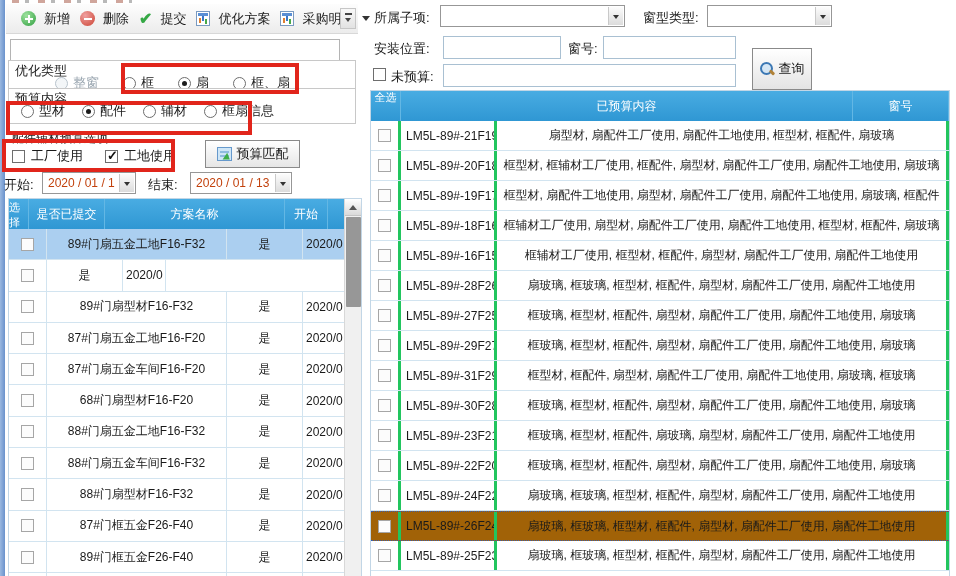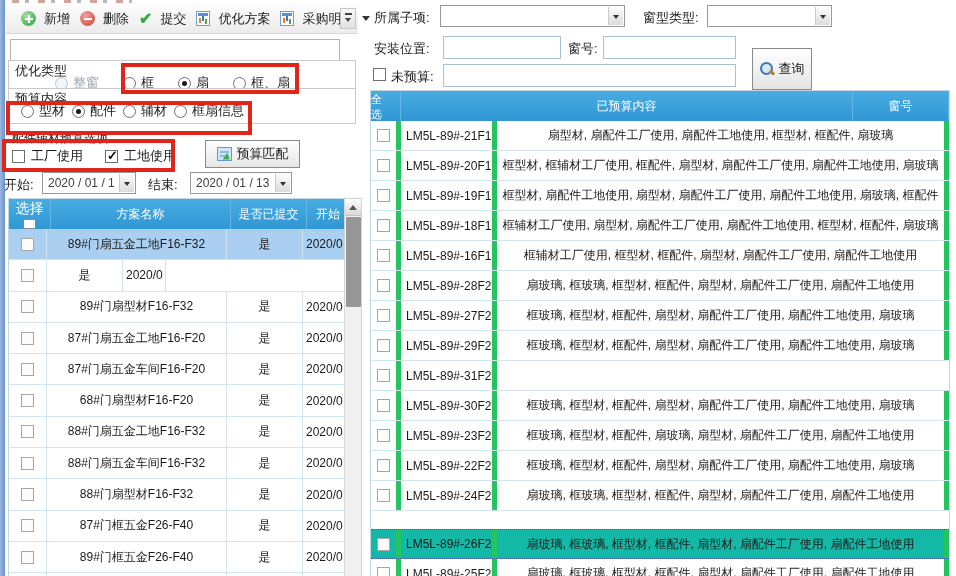--- a/index.html
+++ b/index.html
@@ -42,21 +42,21 @@
 
   
   .scheme-input { position:absolute; left:10px; top:39px; width:330px; height:24px;
     border:1px solid #b4b4b4; padding:2px 5px; font:inherit; }
   .gbox { position:absolute; border:1px solid #c8c8c8; background:#fff; }
   .g1 { left:8px; top:60px; width:348px; height:36px; }
   .g2 { left:8px; top:88px; width:348px; height:36px; }
   .glabel { position:absolute; left:6px; top:1px; font-size:13px; color:#222; }
   .radio-row { position:absolute; left:0; right:0; bottom:3px; display:flex; align-items:center; }
   .g1 .radio-row { padding-left:46px; gap:24px; }
-  .g2 .radio-row { padding-left:12px; gap:7px; }
+  .g2 .radio-row { padding-left:12px; gap:17px; }
   .ropt { display:inline-flex; align-items:center; gap:5px; font-size:13px; }
   .rdo { width:13px; height:13px; border:1px solid #6e6e6e; border-radius:50%; background:#fff; position:relative; flex:none; }
   .ropt.sel .rdo::after { content:""; position:absolute; left:3px; top:3px; width:5px; height:5px; border-radius:50%; background:#1c1c1c; }
   .ropt.dis { color:#9aa6b0; }
   .ropt.dis .rdo { border-color:#b9c4cd; background:#f3f6f8; }
 
   .opts-label { position:absolute; left:12px; top:130px; font-size:12px; color:#222; z-index:1; }
   .check-row { position:absolute; left:12px; top:147px; display:flex; gap:22px; align-items:flex-end; }
   .copt { display:inline-flex; align-items:center; gap:6px; font-size:13px; }
   .box { width:13px; height:13px; border:1px solid #6e6e6e; background:#fff; position:relative; flex:none; }
@@ -64,32 +64,32 @@
   .match-btn { position:absolute; left:205px; top:140px; width:95px; height:28px;
     border:1px solid #8a8a8a; background:linear-gradient(#ffffff,#e6e6e6);
     display:flex; align-items:center; justify-content:center; gap:5px; font-size:13px; }
   .ic-match { width:15px; height:14px; background:#cfe6f7; border:1px solid #6699cc; position:relative; flex:none; }
   .ic-match::before { content:""; position:absolute; left:2px; top:3px; width:9px; height:2px; background:#8fbce0; box-shadow:0 4px 0 #8fbce0; }
   .ic-match::after { content:""; position:absolute; right:-3px; bottom:-3px; width:0; height:0;
     border:4px solid transparent; border-left:6px solid #3fae49; transform:rotate(35deg); }
 
   .date-label { position:absolute; font-size:13px; color:#1a1a1a; }
   .combo { position:absolute; height:22px; border:1px solid #979797; background:#fff;
-    display:flex; align-items:center; padding:0 18px 0 5px; font-size:12px; color:#404040; white-space:nowrap; }
+    display:flex; align-items:center; padding:0 18px 0 5px; font-size:12px; color:#c2410c; white-space:nowrap; }
   .combo .dd { position:absolute; right:1px; top:1px; bottom:1px; width:15px;
     background:linear-gradient(#fcfcfc,#dcdcdc); border-left:1px solid #c9c9c9;
     display:flex; align-items:center; justify-content:center; }
   .combo .dd::after { content:""; width:0; height:0; border:3.5px solid transparent; border-top:4.5px solid #333; margin-top:4px; }
 
   
   .ltable { position:absolute; left:8px; top:198px; width:354px; height:378px; overflow:hidden;
     border:1px solid #c2d6e6; border-bottom:none; background:#fff; }
   .lhead { display:flex; height:30px; background:linear-gradient(#49ace2,#2f97d3); color:#fff; }
   .lhc { display:flex; align-items:center; justify-content:center; border-right:1px solid #63b7e4; overflow:hidden; }
-  .lh1 { width:42px; flex-direction:column; justify-content:flex-start; padding-top:1px; font-size:14px; gap:1px; }
+  .lh1 { width:20px; flex-direction:column; justify-content:flex-start; padding-top:1px; font-size:11px; gap:1px; }
   .lh2 { width:180px; } .lh3 { width:76px; } .lh4 { width:43px; }
   .hcb { width:13px; height:13px; background:#fff; border:1px solid #888; }
   .lrow { display:flex; height:31.3px; border-bottom:1px solid #d2e4f0; background:#fff; }
   .lrow.hl { background:#abcff0; }
   .lc { display:flex; align-items:center; justify-content:center; border-right:1px solid #d2e4f0; overflow:hidden; white-space:nowrap; }
   .lc1 { width:38px; } .lc2 { width:180px; } .lc3 { width:76px; } .lc4 { width:43px; justify-content:flex-start; padding-left:3px; }
   .cbx { width:13px; height:13px; border:1px solid #a6a6a6; background:#fcfcfc; }
   .lscroll { position:absolute; right:0; top:0; width:17px; height:378px; background:#f0f0f0; border-left:1px solid #d8d8d8; }
   .sb-up { height:17px; background:linear-gradient(#ffffff,#d9d9d9); border-bottom:1px solid #c4c4c4;
     display:flex; align-items:center; justify-content:center; }
@@ -107,25 +107,25 @@
     border:2px solid #3c78b4; border-radius:50%; background:rgba(190,220,245,.55); }
   .ic-mag::after { content:""; position:absolute; left:9px; top:9px; width:6px; height:3px;
     background:#b08238; transform:rotate(45deg); border-radius:1px; }
   .ncb { position:absolute; left:373px; top:68px; width:13px; height:13px; border:1px solid #6e6e6e; background:#fff; }
 
   
   .rtable { position:absolute; left:370px; top:90px; width:580px; height:486px; overflow:hidden;
     border:1px solid #c2d6e6; border-bottom:none; background:#fff; }
   .rhead { display:flex; height:30px; background:linear-gradient(#49ace2,#2f97d3); color:#fff; }
   .rhc { display:flex; align-items:center; justify-content:center; border-right:1px solid #63b7e4; overflow:hidden; }
-  .rh1 { width:30px; flex-direction:row; justify-content:space-between; padding-top:1px; font-size:11px; gap:17px; }
+  .rh1 { width:30px; flex-direction:column; justify-content:center; padding-top:1px; font-size:11px; gap:17px; }
   .rh2 { width:96px; } .rh3 { flex:1; }
   .rrow { display:flex; height:30px; border-bottom:1px solid #d2e4f0; background:#fff; }
-  .rrow.rhl { background:#14b8a6; border-top:1px dotted #3a5fae; border-bottom:1px dotted #3a5fae;margin-top:18px; }
-  .rc { display:flex; align-items:center; border-right:5px solid #22c55e; overflow:hidden; white-space:nowrap; }
+  .rrow.rhl { background:#a16207; border-top:1px dotted #3a5fae; border-bottom:1px dotted #3a5fae; }
+  .rc { display:flex; align-items:center; border-right:3px solid #22c55e; overflow:hidden; white-space:nowrap; }
   .rc1 { width:30px; justify-content:center; }
   .rc2 { width:96px; padding-left:5px; }
   .rc3 { flex:1; justify-content:center; }
 
   
   .redbox { position:absolute; border:4px solid #e1251b; z-index:40; background:transparent; }
   .rb1 { left:121px; top:63px; width:178px; height:31px; }
   .rb2 { left:6px;  top:101px; width:246px; height:34px; }
   .rb3 { left:2px;  top:139px; width:173px; height:33px; }
 </style>
@@ -246,22 +246,22 @@
       <span>2020 / 01 / 13</span>
       <span class="dd"></span>
     </div>
 
     <div class="ltable">
       <div class="lhead">
         <div class="lhc lh1">
           <span>选择</span>
           <span class="hcb"></span>
         </div>
+        <div class="lhc lh3">是否已提交</div>
         <div class="lhc lh2">方案名称</div>
-        <div class="lhc lh3">是否已提交</div>
         <div class="lhc lh4">开始</div>
       </div>
       <div class="grp">
         
       
           <div class="lrow hl">
             <div class="lc lc1">
               <span class="cbx"></span>
             </div>
             <div class="lc lc2">89#门扇五金工地F16-F32</div>
@@ -475,20 +475,21 @@
             </div>
             <div class="rc rc2">LM5L-89#-29F27</div>
             <div class="rc rc3">框玻璃, 框型材, 框配件, 扇型材, 扇配件工厂使用, 扇配件工地使用, 扇玻璃</div>
           </div>
         
           <div class="rrow">
             <div class="rc rc1">
               <span class="cbx"></span>
             </div>
             <div class="rc rc2">LM5L-89#-31F29</div>
+            <div class="rc rc3">框型材, 框配件, 扇型材, 扇配件工厂使用, 扇配件工地使用, 扇玻璃, 框玻璃</div>
           </div>
         
           <div class="rrow">
             <div class="rc rc1">
               <span class="cbx"></span>
             </div>
             <div class="rc rc2">LM5L-89#-30F28</div>
             <div class="rc rc3">框玻璃, 框型材, 框配件, 扇型材, 扇配件工厂使用, 扇配件工地使用, 扇玻璃</div>
           </div>
         

